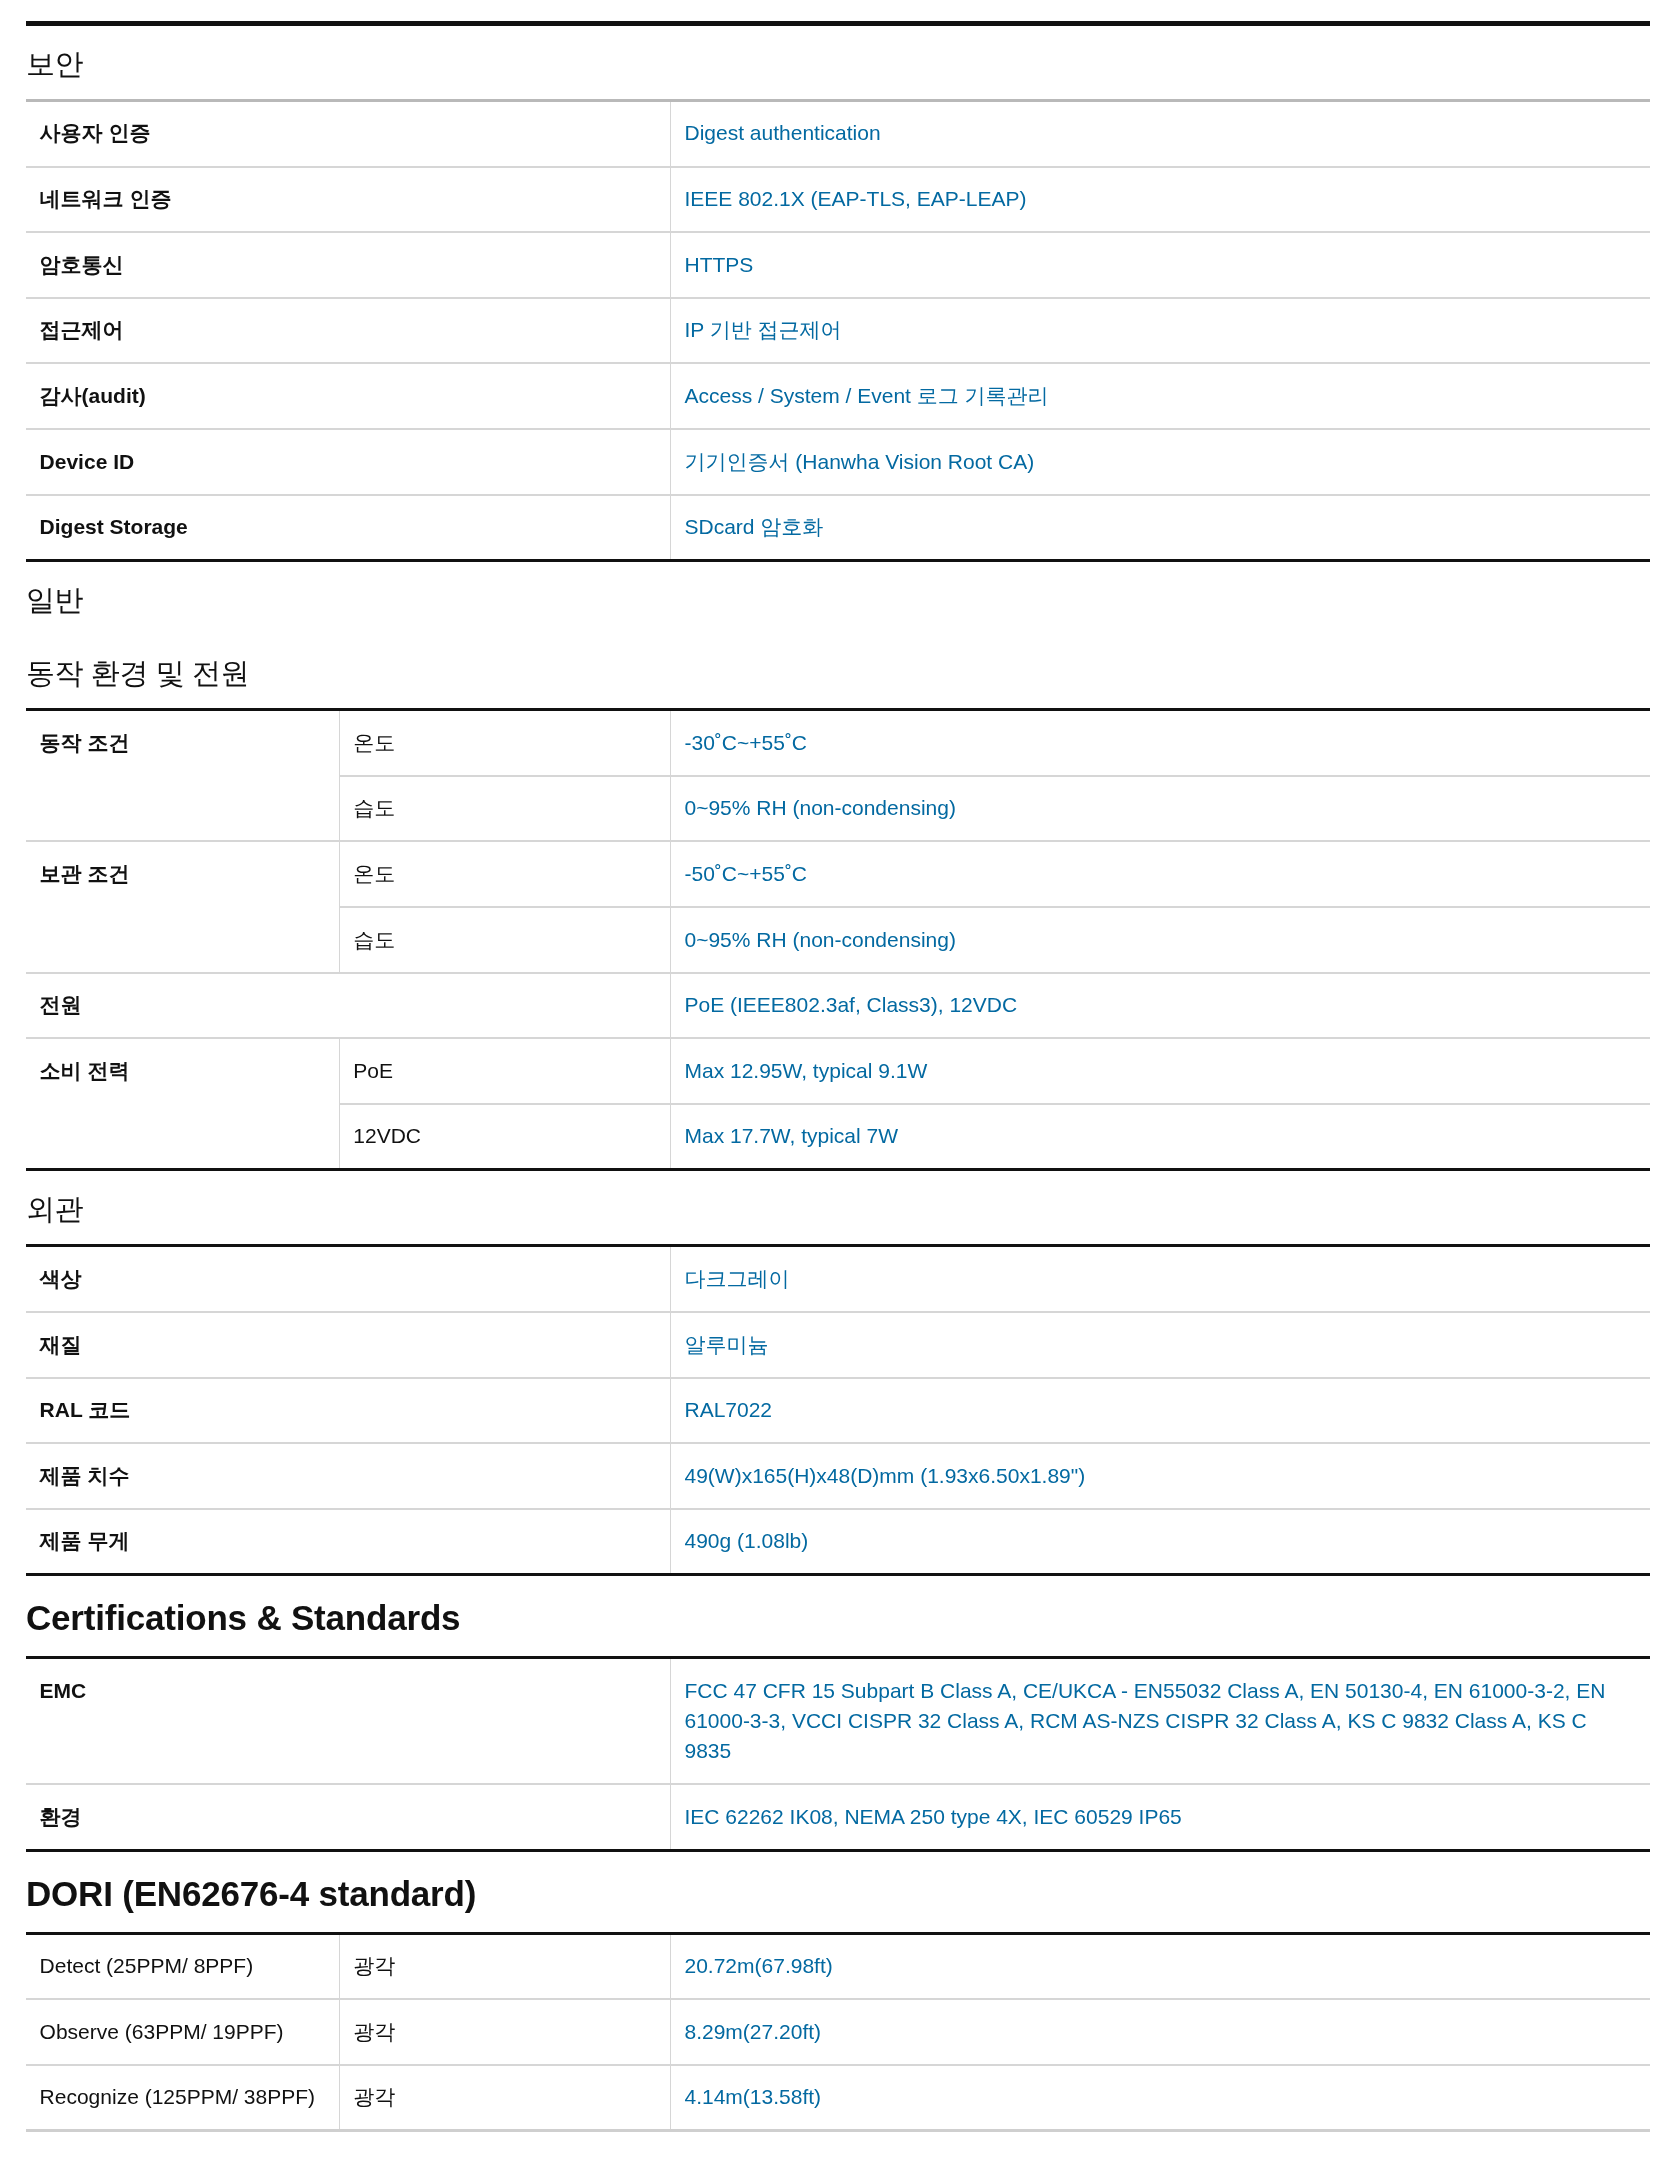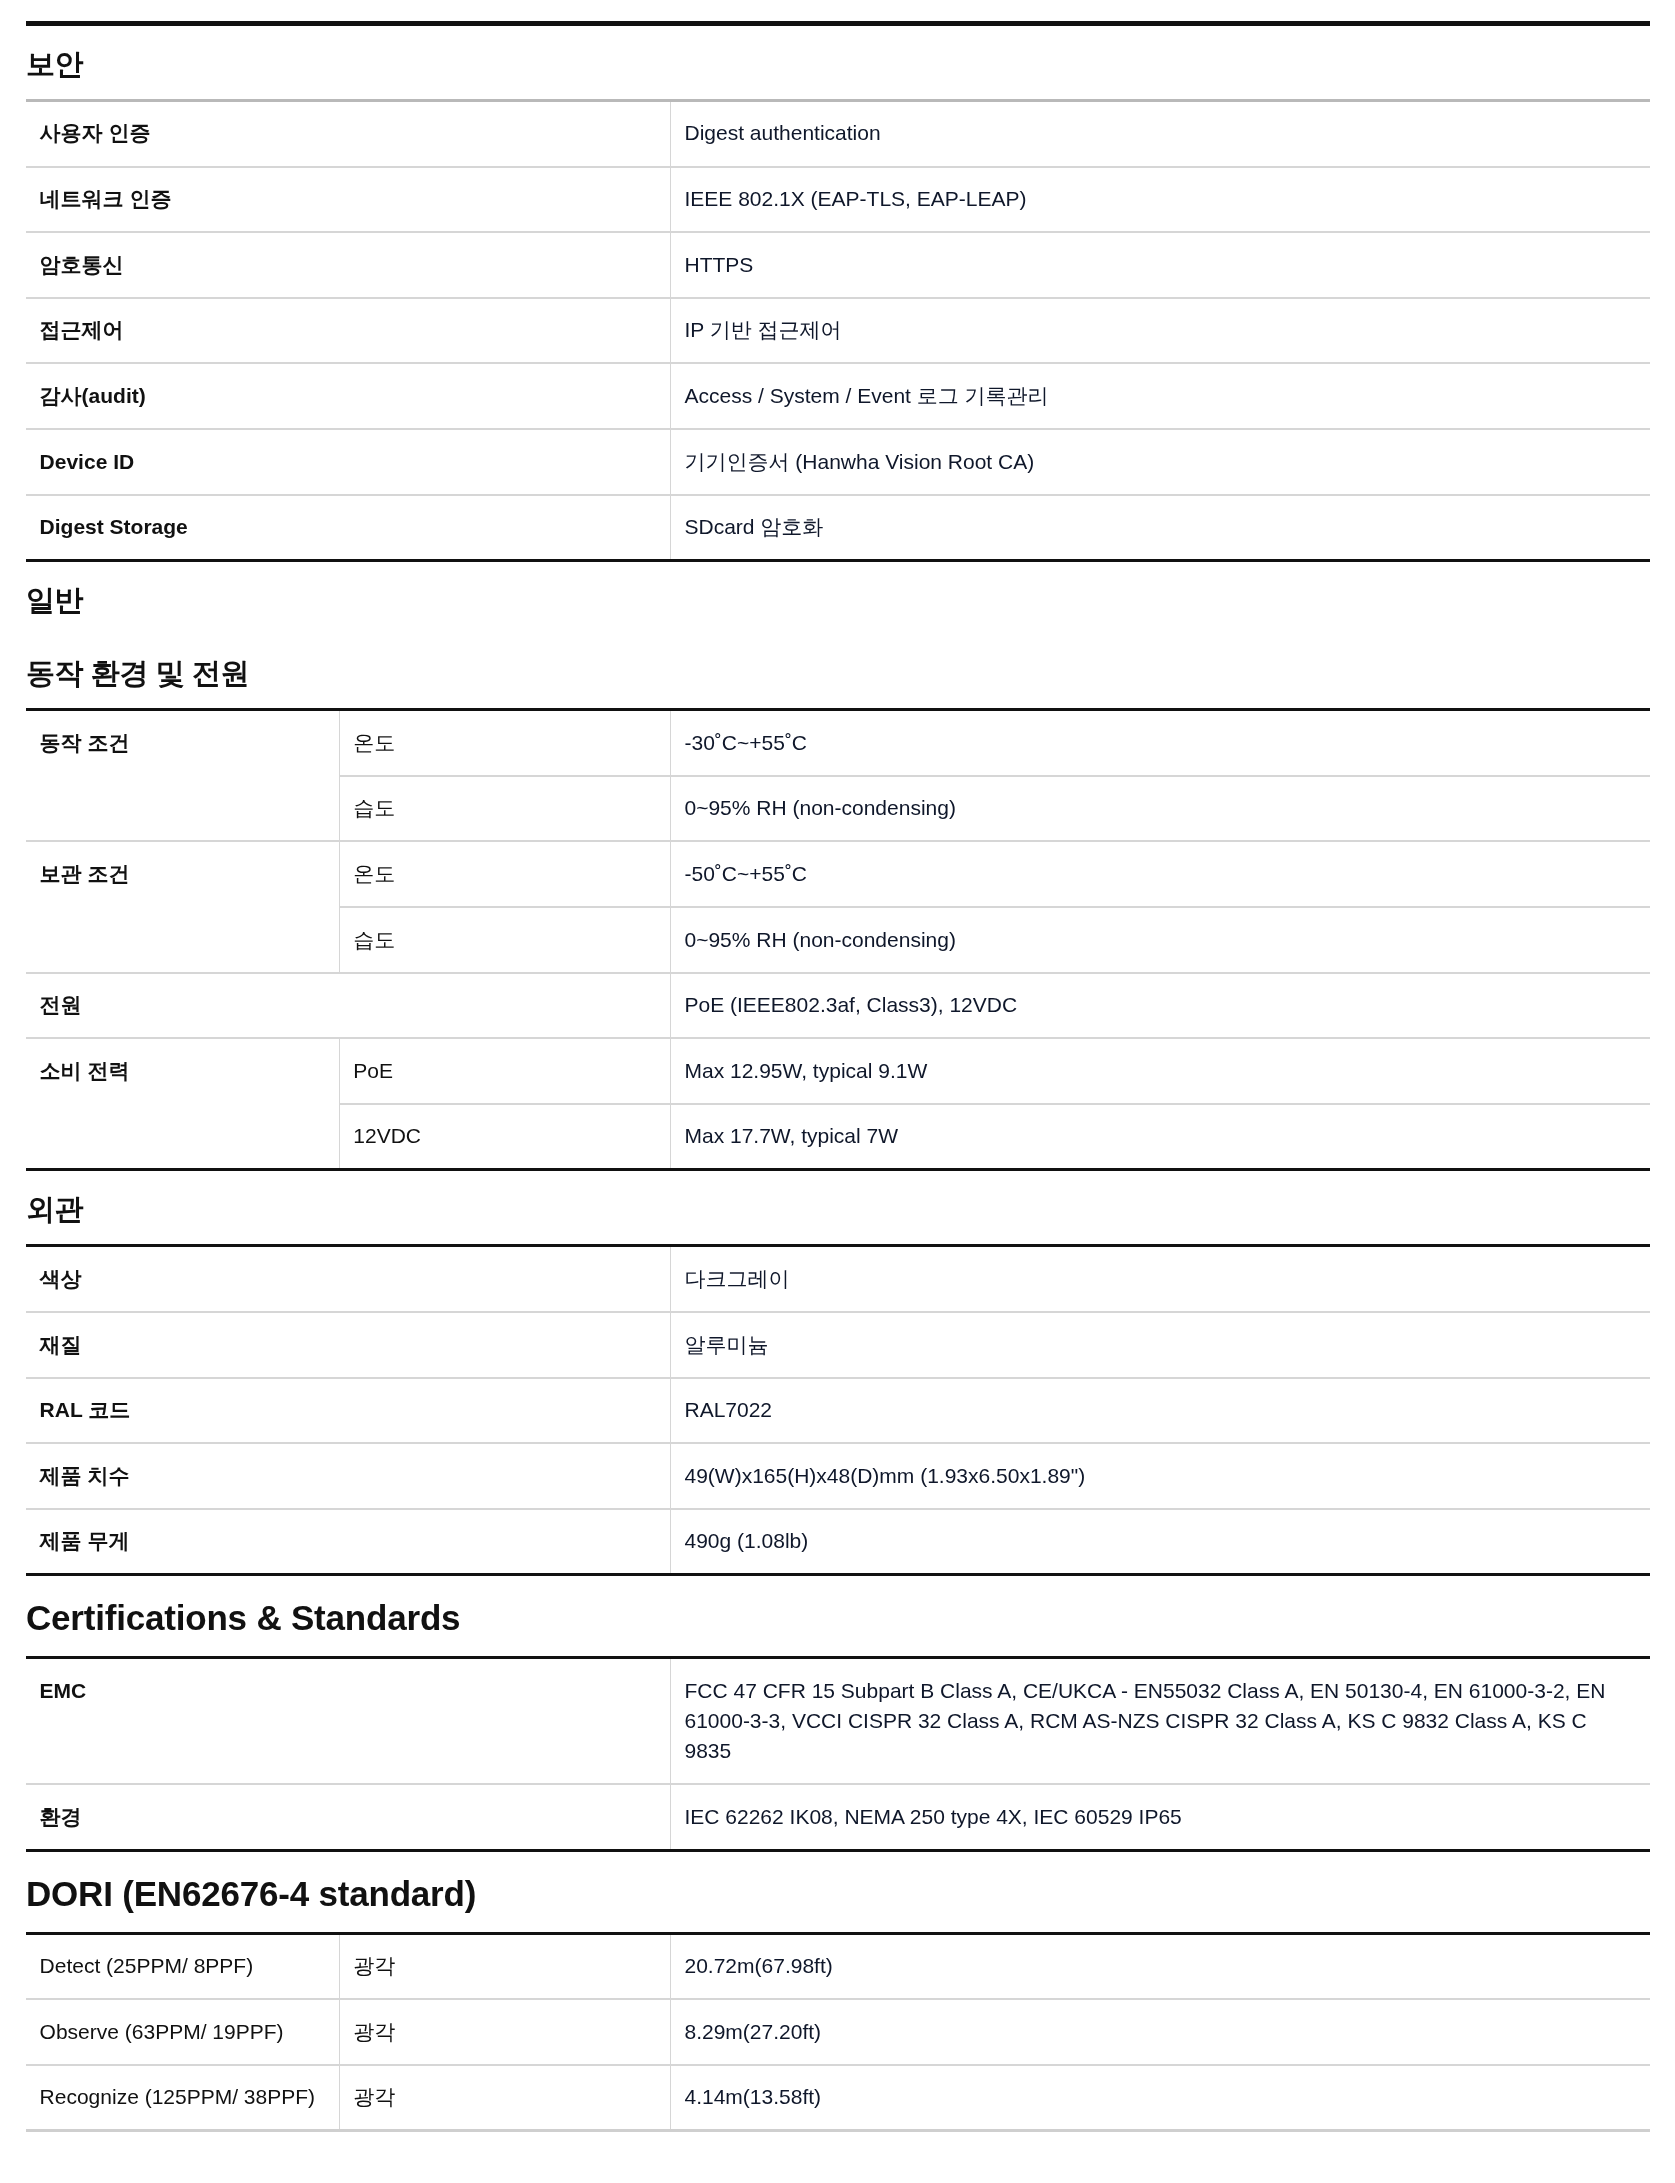--- a/index.html
+++ b/index.html
@@ -28,21 +28,21 @@
     height: 0;
     border-top: 5.3px solid #111111;
     margin: 21px 0 0 0;
     width: 1624px;
   }
 
   .section { margin: 0; }
 
   .section-title {
     font-size: 29px;
-    font-weight: 700;
+    font-weight: 400;
     letter-spacing: -0.4px;
     color: #111111;
     line-height: 1.1;
     padding: 23px 0 18px 0;
     margin: 0;
   }
   .section-title.latin {
     font-size: 35px;
     font-weight: 600;
     letter-spacing: -0.2px;
@@ -80,21 +80,21 @@
   }
   td.k2 {
     background: #efefef;
     font-weight: 400;
     color: #111111;
     border-right: 1.5px solid #d6d6d6;
   }
   td.v {
     background: #ffffff;
     font-weight: 400;
-    color: #0f172a;
+    color: #0369a1;
   }
   td.nb { border-bottom: none; }
 
   col.c1 { width: 313px; }
   col.c2 { width: 331px; }
   col.c3 { width: 979px; }
 
   col.w1 { width: 644px; }
   col.w3 { width: 979px; }
 </style>

